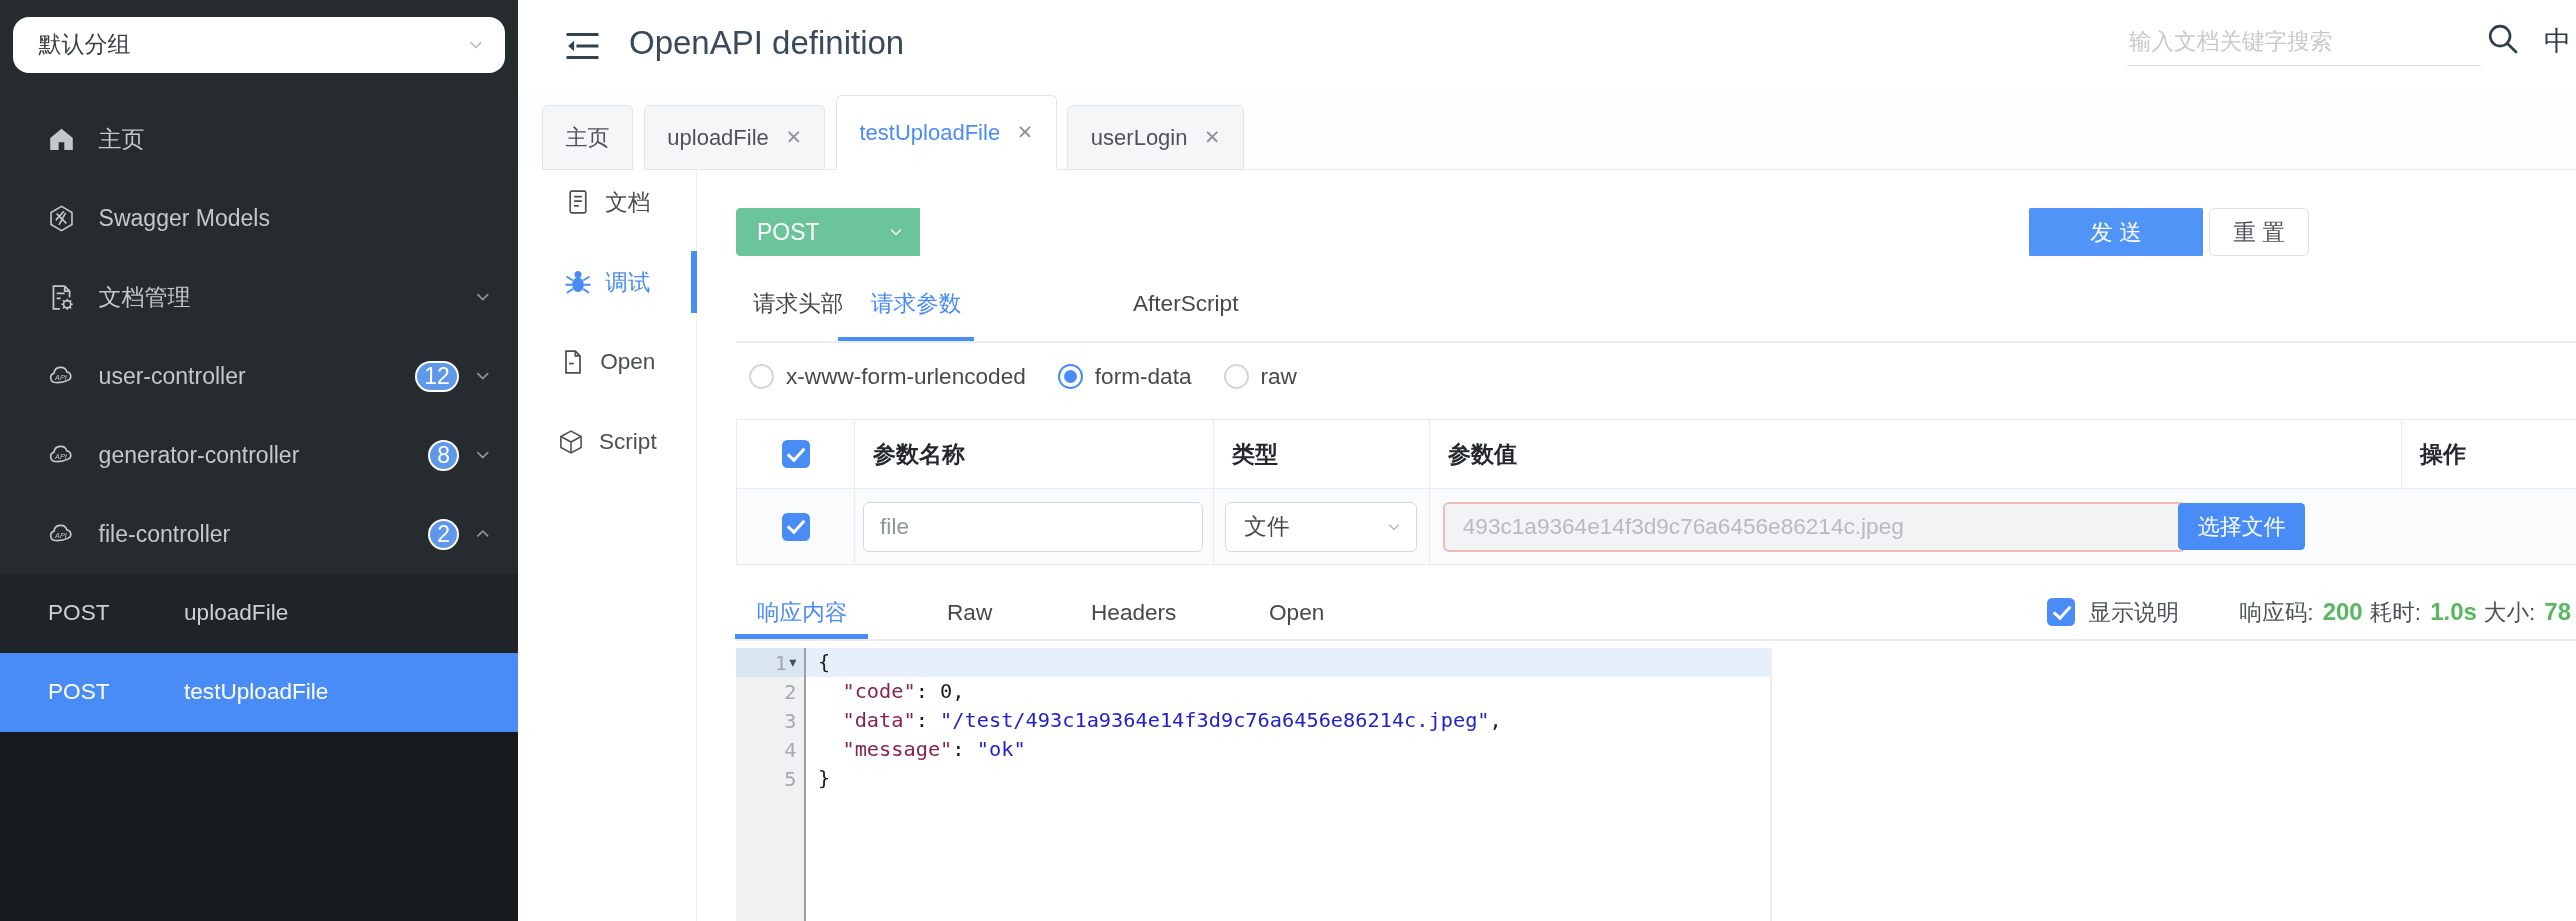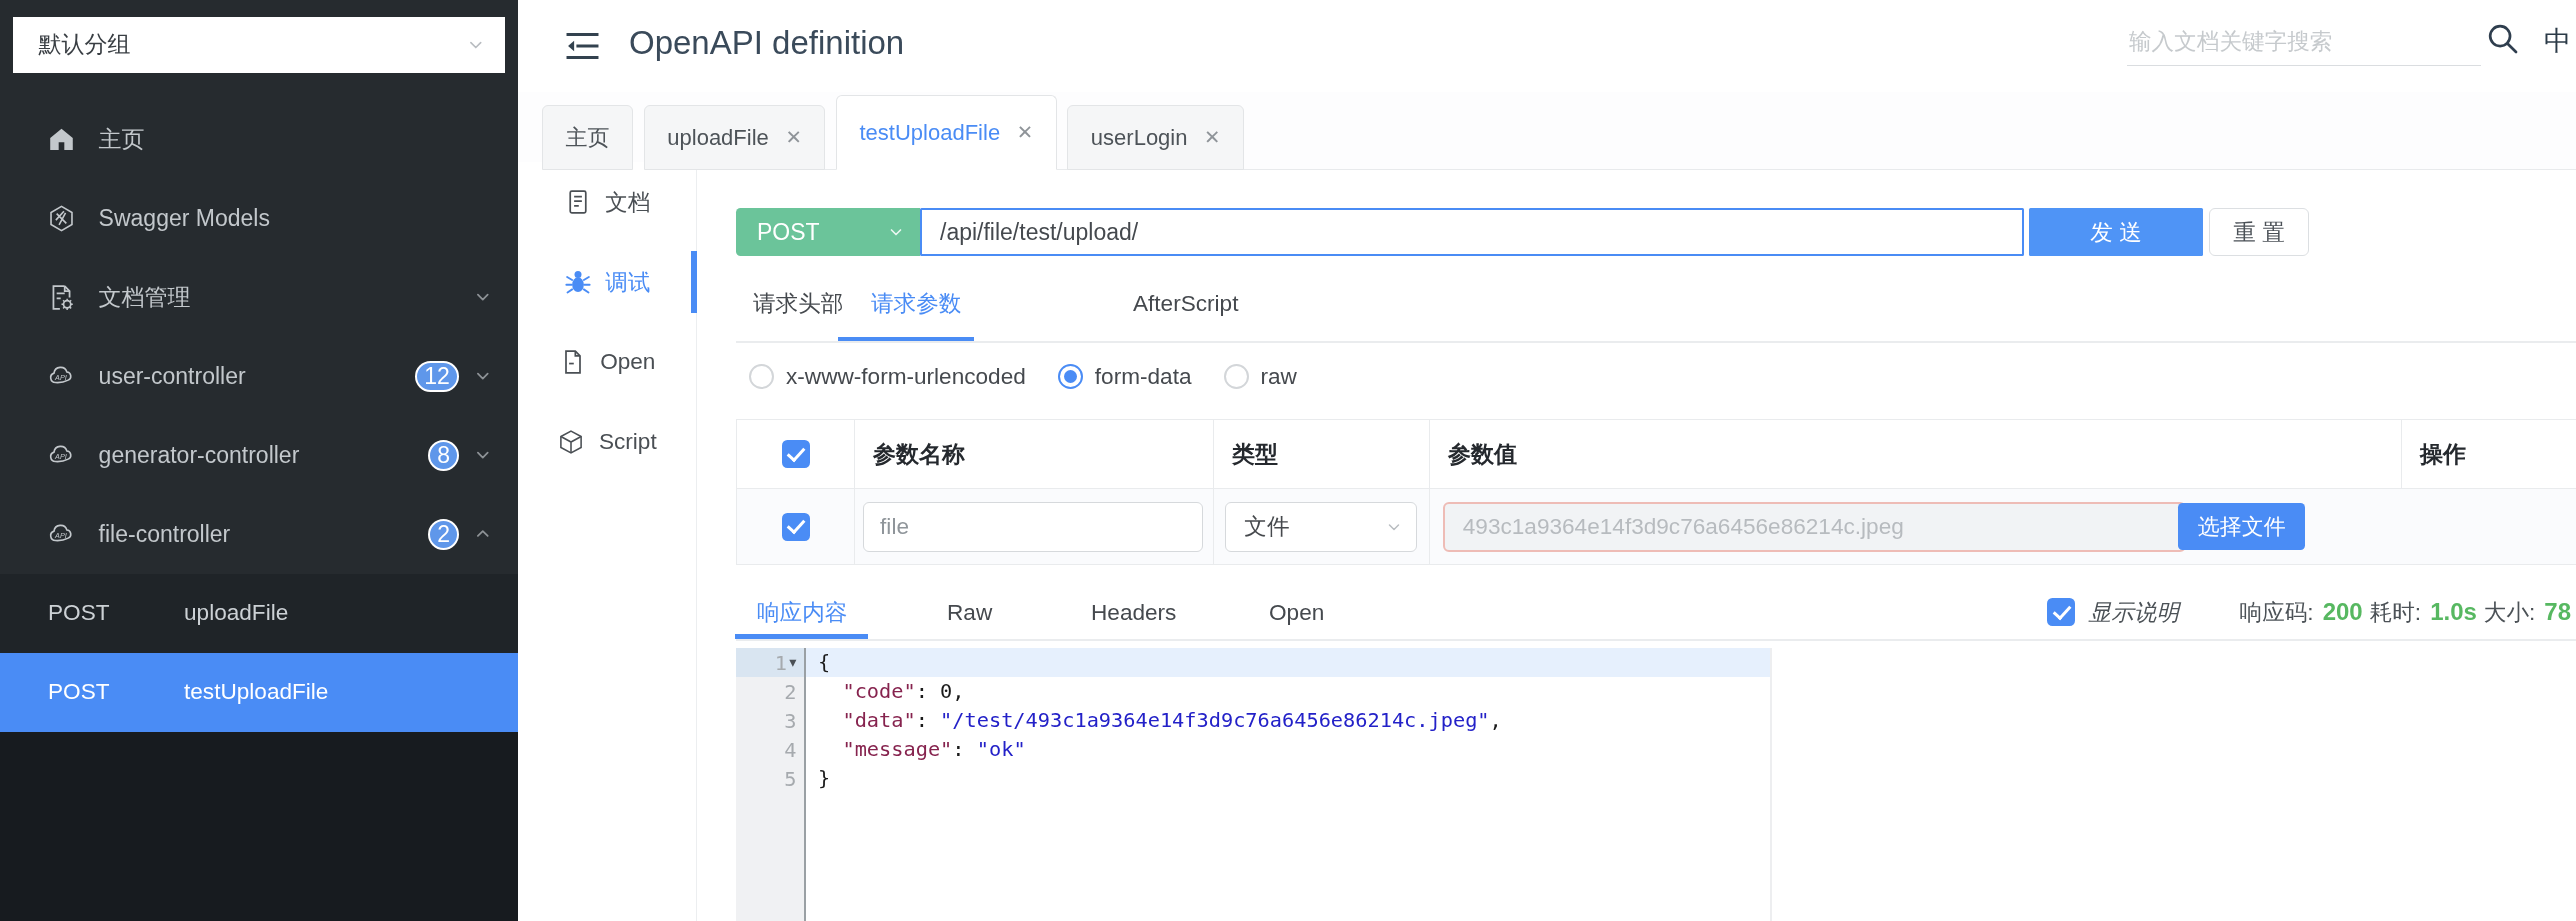--- a/index.html
+++ b/index.html
@@ -4,21 +4,21 @@
 <title>OpenAPI definition</title>
 <style>
   html,body{margin:0;padding:0;}
   body{width:2576px;height:922px;overflow:hidden;position:relative;background:#fff;
        font-family:"Liberation Sans","DejaVu Sans",sans-serif;}
   svg{display:block;width:100%;height:100%;}
 
   
   .sidebar{position:absolute;left:0;top:0;width:518px;height:922px;background:#262b2f;
            display:flex;flex-direction:column;}
-  .group-select{margin:16.6px 12.8px 0;height:56px;background:#fff;border-radius:0;
+  .group-select{margin:16.6px 12.8px 0;height:56px;background:#fff;border-radius:16px;
                 display:flex;align-items:center;justify-content:space-between;
                 padding:0 19.6px 0 25.6px;cursor:pointer;flex:none;}
   .gs-label{font-size:23px;color:#3a3f44;}
   .gs-chev{width:19.6px;height:19.6px;color:#b9bdc1;}
   #side-menu{margin-top:27px;flex:none;}
   .s-item{height:79px;display:flex;align-items:center;padding:0 25.6px 0 47px;color:#c3c8cc;cursor:pointer;}
   .s-ico{width:29px;height:29px;flex:none;}
   .s-label{margin-left:22.6px;font-size:23px;flex:1;white-space:nowrap;}
   .s-badge{background:#5f97ea;border:2.3px solid #fff;color:#fff;font-size:23px;height:31px;
            min-width:31px;border-radius:16px;display:flex;align-items:center;justify-content:center;
@@ -112,21 +112,21 @@
   .choose-btn{width:127px;height:47px;margin-left:-7.5px;background:#4a8cf5;color:#fff;font-size:22px;
               border:none;border-radius:4.5px;position:relative;z-index:1;cursor:pointer;}
   .del-link{color:#4a8cf5;font-size:22.6px;margin-left:24px;cursor:pointer;text-decoration:none;}
 
   
   .rs-tab{position:absolute;top:429px;font-size:22.6px;color:#45494e;line-height:27px;cursor:pointer;white-space:nowrap;}
   .rs-tab.active{color:#4a8cf5;}
   .rs-ink{position:absolute;left:38px;top:464px;width:133px;height:4.5px;background:#4a8cf5;}
   .rs-sep{position:absolute;left:39px;right:0;top:469px;height:1.5px;background:#eaecee;}
   .resp-meta{position:absolute;left:1350px;top:423px;height:38px;display:flex;align-items:center;gap:19.6px;}
-  .show-desc{display:flex;align-items:center;gap:13.6px;font-style:italic;}
+  .show-desc{display:flex;align-items:center;gap:13.6px;}
   .m-label{font-size:22.6px;color:#4c5257;white-space:nowrap;}
   .meta-pair{display:flex;align-items:center;gap:9px;}
   .m-value{font-size:24px;color:#57b861;font-weight:700;white-space:nowrap;}
 
   
   .editor{position:absolute;left:39px;top:478px;right:0;bottom:0;font-family:"DejaVu Sans Mono",monospace;}
   .gutter{position:absolute;left:0;top:0;bottom:0;width:68px;background:#f0f1f3;border-right:2.3px solid #9aa0a4;}
   .g-cell{height:29px;display:flex;align-items:center;justify-content:flex-end;padding-right:7.5px;gap:2.3px;
           font-size:20.3px;color:#a6aaae;}
   .g-cell.active{background:#d9e5f1;}
@@ -338,21 +338,20 @@
 <main class="main">
 
   <div class="method-select">
     <span>POST</span>
     <span class="ms-chev">
       <svg viewBox="0 0 36 36" fill="none" stroke="currentColor" stroke-width="3.4" stroke-linecap="round" stroke-linejoin="round">
           <path d="M9 14 L18 23 L27 14"></path>
         </svg>
     </span>
   </div>
-  <input class="url-input" value="/api/file/test/upload/" style="">
   <button class="send-btn">发 送</button>
   <button class="reset-btn">重 置</button>
 
   <div id="req-tabs">
   <span class="rq-tab" style="left:56px">请求头部</span>
   <span class="rq-tab active" style="left:174px">请求参数</span>
   <span class="rq-tab" style="left:436px">AfterScript</span>
     </div>
   <div class="rq-ink"></div>
   <div class="rq-sep"></div>

